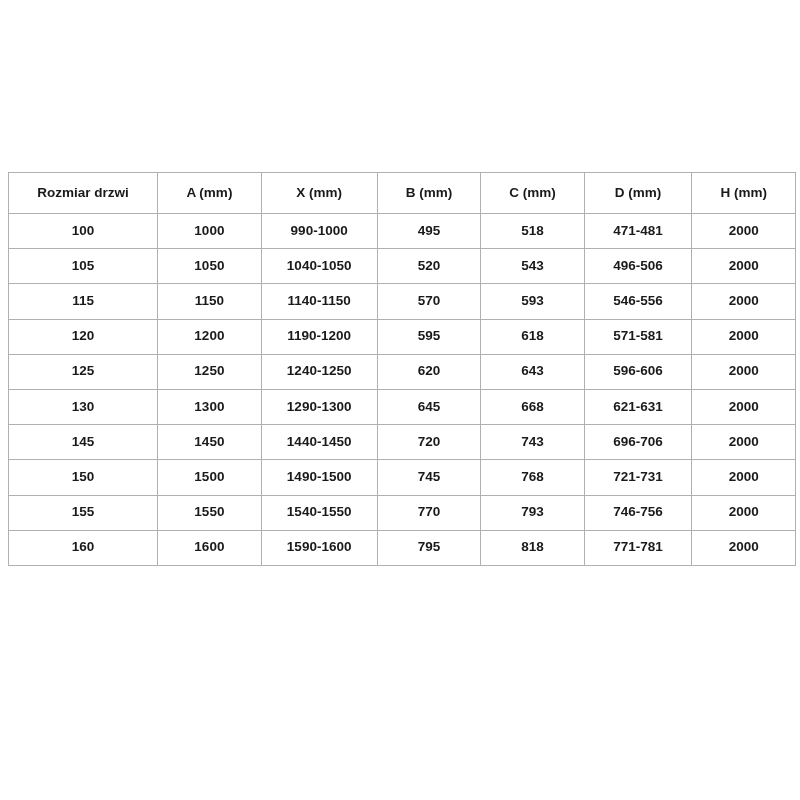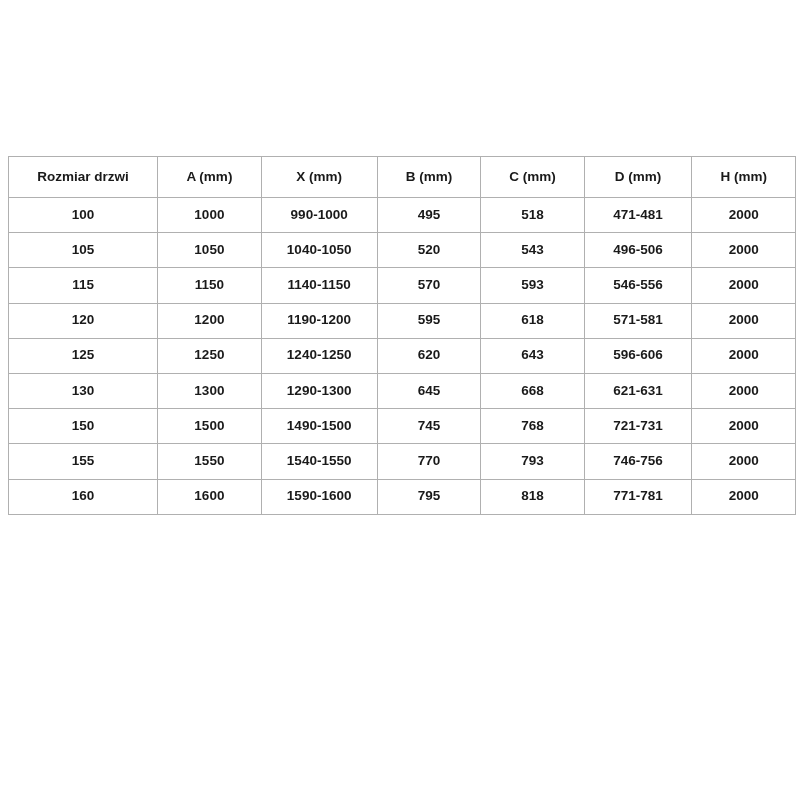--- a/index.html
+++ b/index.html
@@ -17,20 +17,21 @@
   .sheet {
     position: absolute;
     left: 8px;
     top: 156px;
     width: 784px;
   }
   table.size-table {
     border-collapse: collapse;
     table-layout: fixed;
     width: 788px;
+    margin-top: 16px;
   }
   table.size-table td,
   table.size-table th {
     border: 1px solid #b0b0b0;
     text-align: center;
     vertical-align: middle;
     font-size: 13.5px;
     font-weight: bold;
     height: 34.2px;
     padding: 0;
@@ -125,20 +126,29 @@
       <tr>
         <td>130</td>
         <td>1300</td>
         <td>1290-1300</td>
         <td>645</td>
         <td>668</td>
         <td>621-631</td>
         <td>2000</td>
       </tr>
       <tr>
+        <td>145</td>
+        <td>1450</td>
+        <td>1440-1450</td>
+        <td>720</td>
+        <td>743</td>
+        <td>696-706</td>
+        <td>2000</td>
+      </tr>
+      <tr>
         <td>150</td>
         <td>1500</td>
         <td>1490-1500</td>
         <td>745</td>
         <td>768</td>
         <td>721-731</td>
         <td>2000</td>
       </tr>
       <tr>
         <td>155</td>

